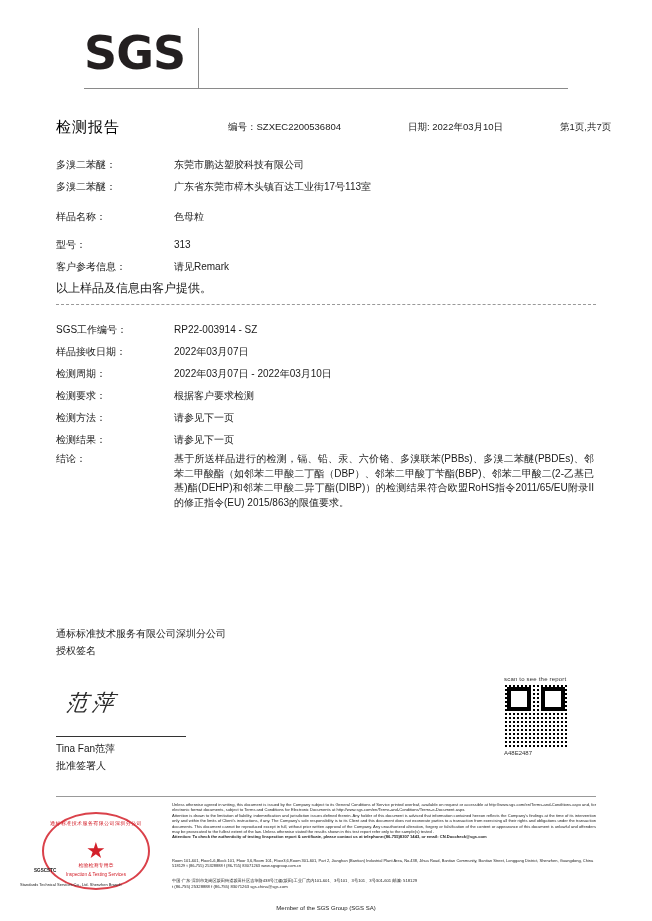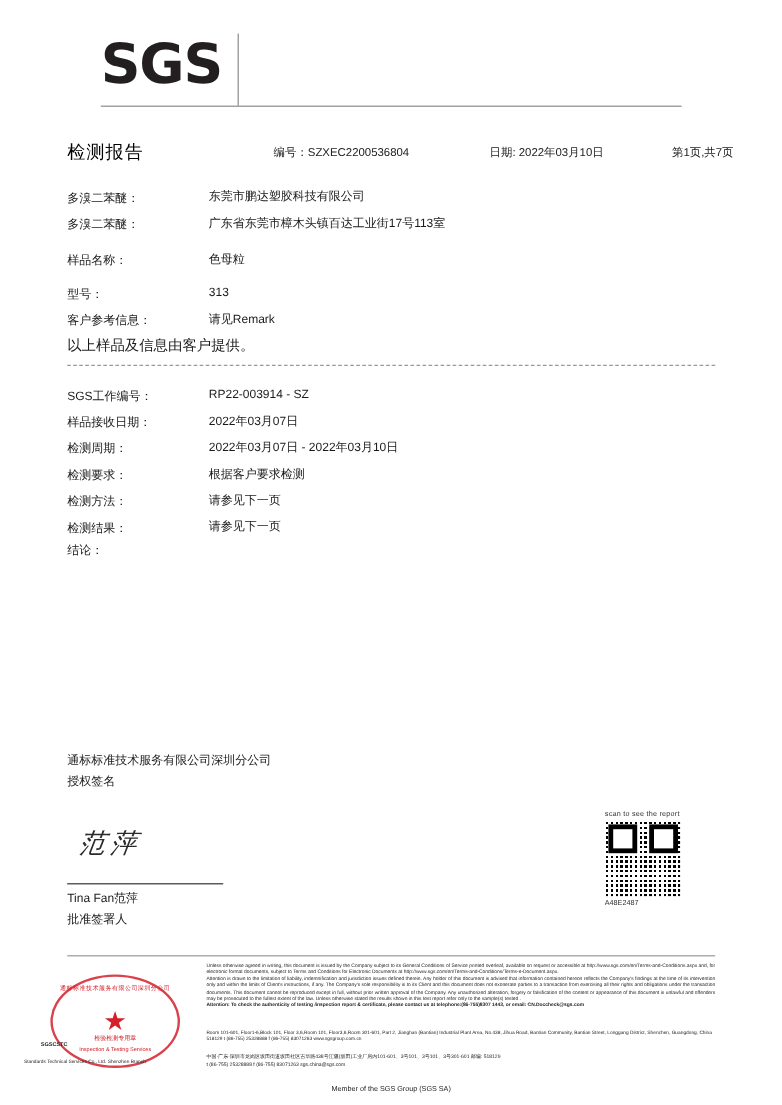--- a/index.html
+++ b/index.html
@@ -382,20 +382,21 @@
     <span class="val">请参见下一页</span>
   </div>
   <div class="field sect1" style="top:433px;">
     <span class="lbl">检测结果：</span>
     <span class="val">请参见下一页</span>
   </div>
 
   <div class="field sect1" style="top:452px;">
     <span class="lbl">结论：</span>
   </div>
+  <div class="concl-text">基于所送样品进行的检测，镉、铅、汞、六价铬、多溴联苯(PBBs)、多溴二苯醚(PBDEs)、邻苯二甲酸酯（如邻苯二甲酸二丁酯（DBP）、邻苯二甲酸丁苄酯(BBP)、邻苯二甲酸二(2-乙基已基)酯(DEHP)和邻苯二甲酸二异丁酯(DIBP)）的检测结果符合欧盟RoHS指令2011/65/EU附录II的修正指令(EU) 2015/863的限值要求。</div>
 
   <div class="sig-company">通标标准技术服务有限公司深圳分公司</div>
   <div class="sig-auth">授权签名</div>
   <div class="sig-script">范萍</div>
   <div class="sig-line"></div>
   <div class="sig-name">Tina Fan范萍</div>
   <div class="sig-role">批准签署人</div>
 
   <div class="qr-caption">scan to see the report</div>
   <div class="qr-box">

